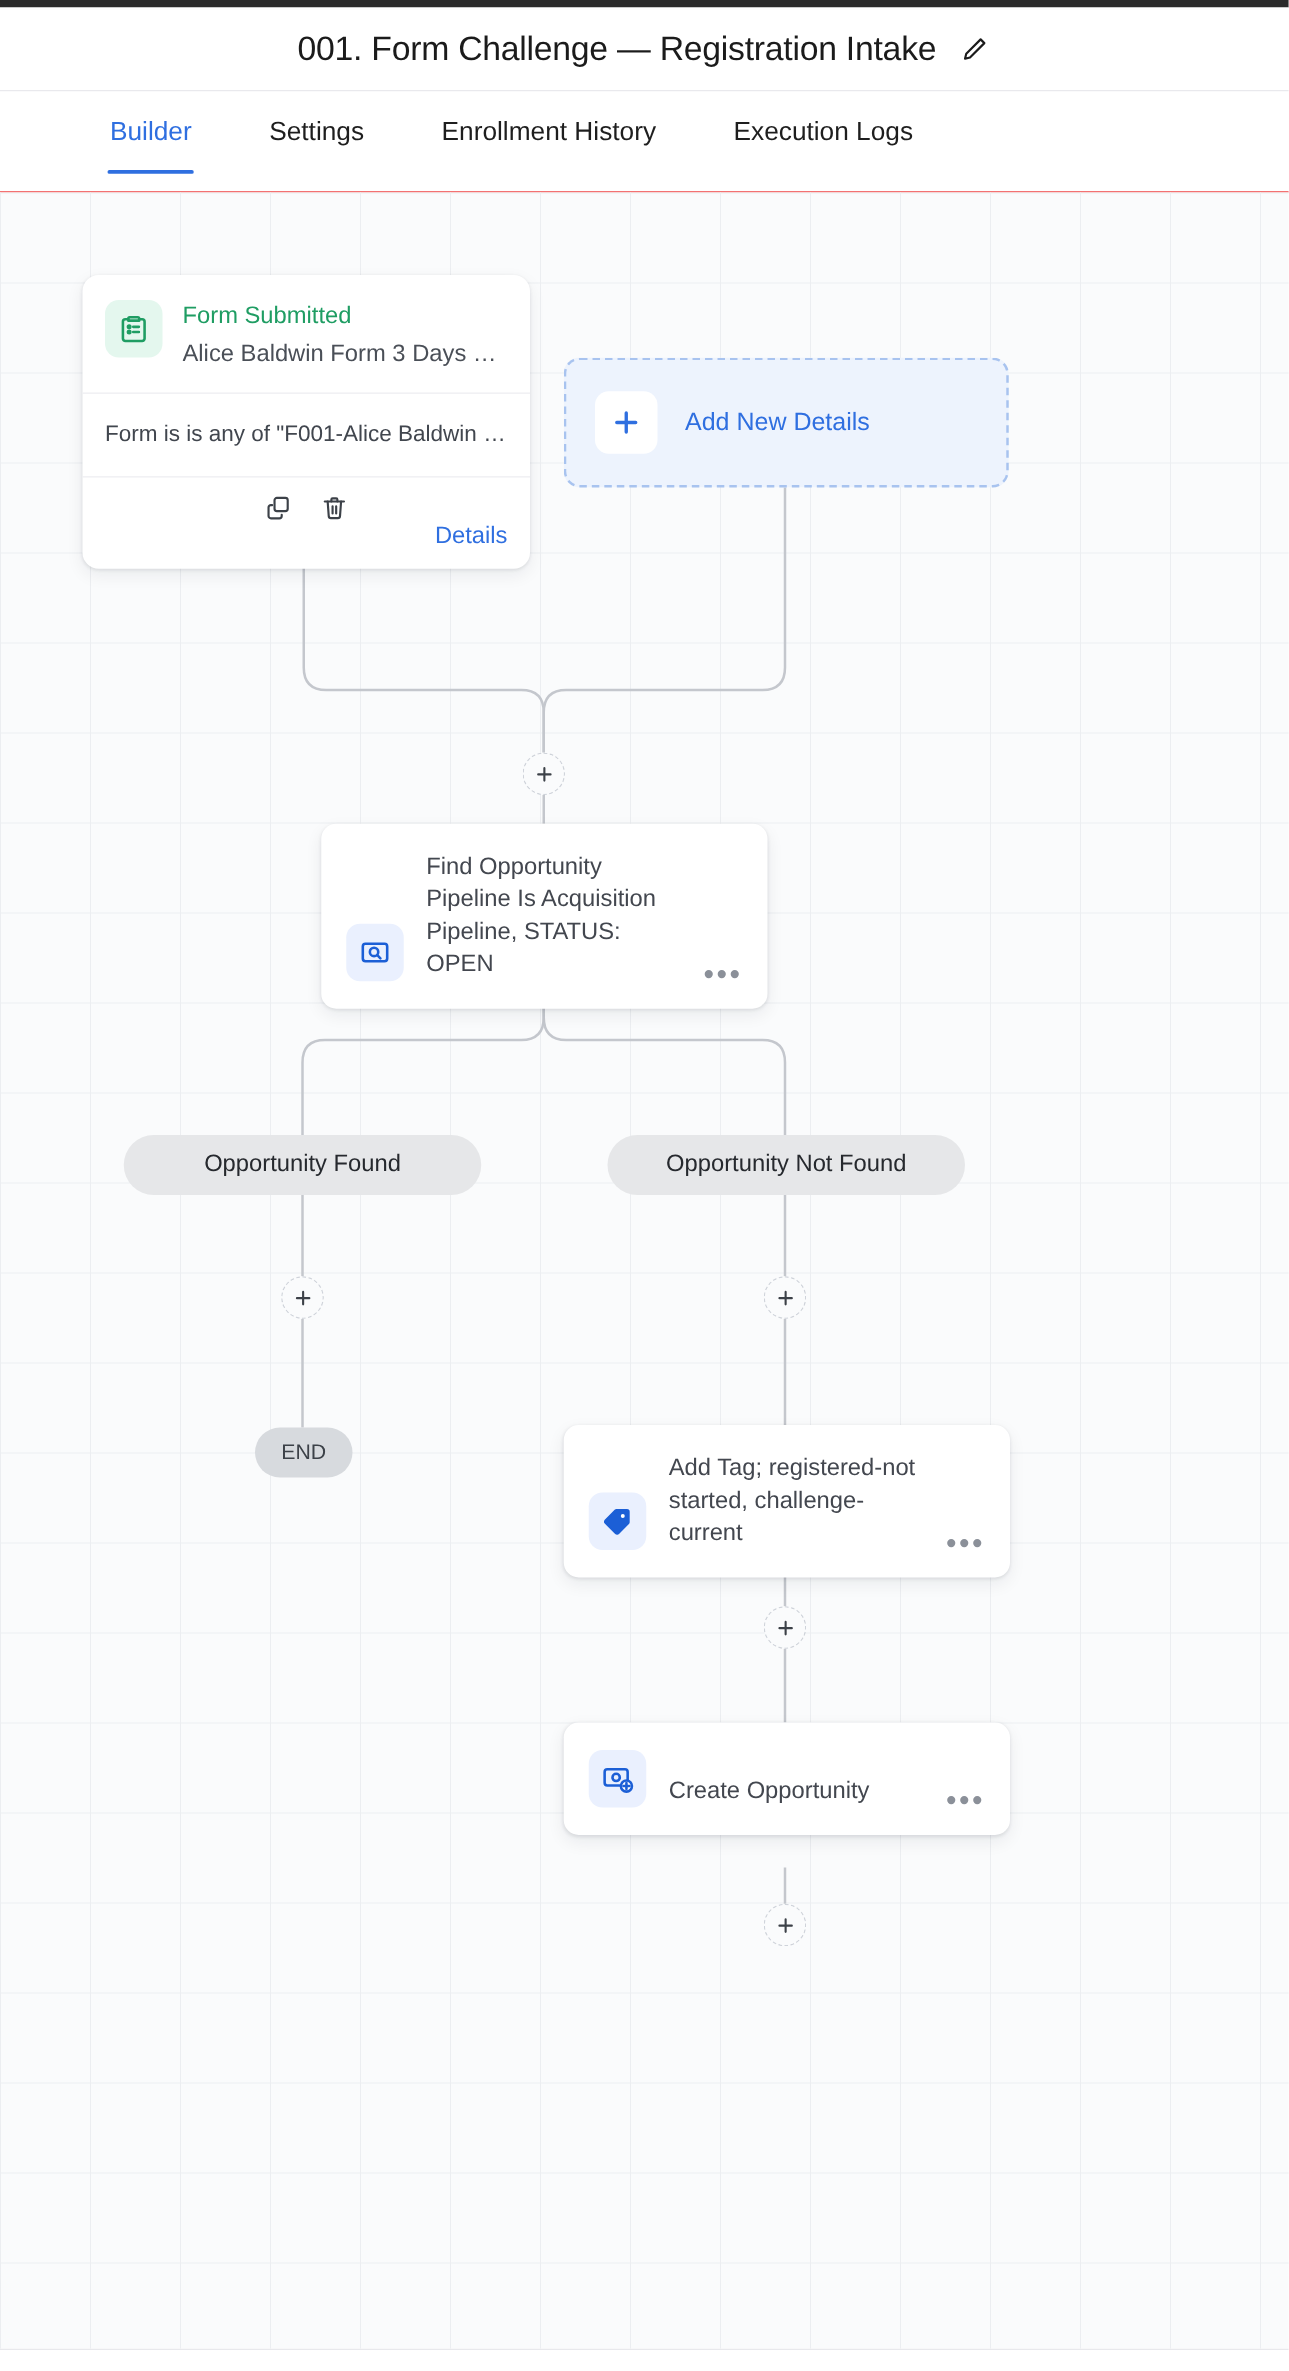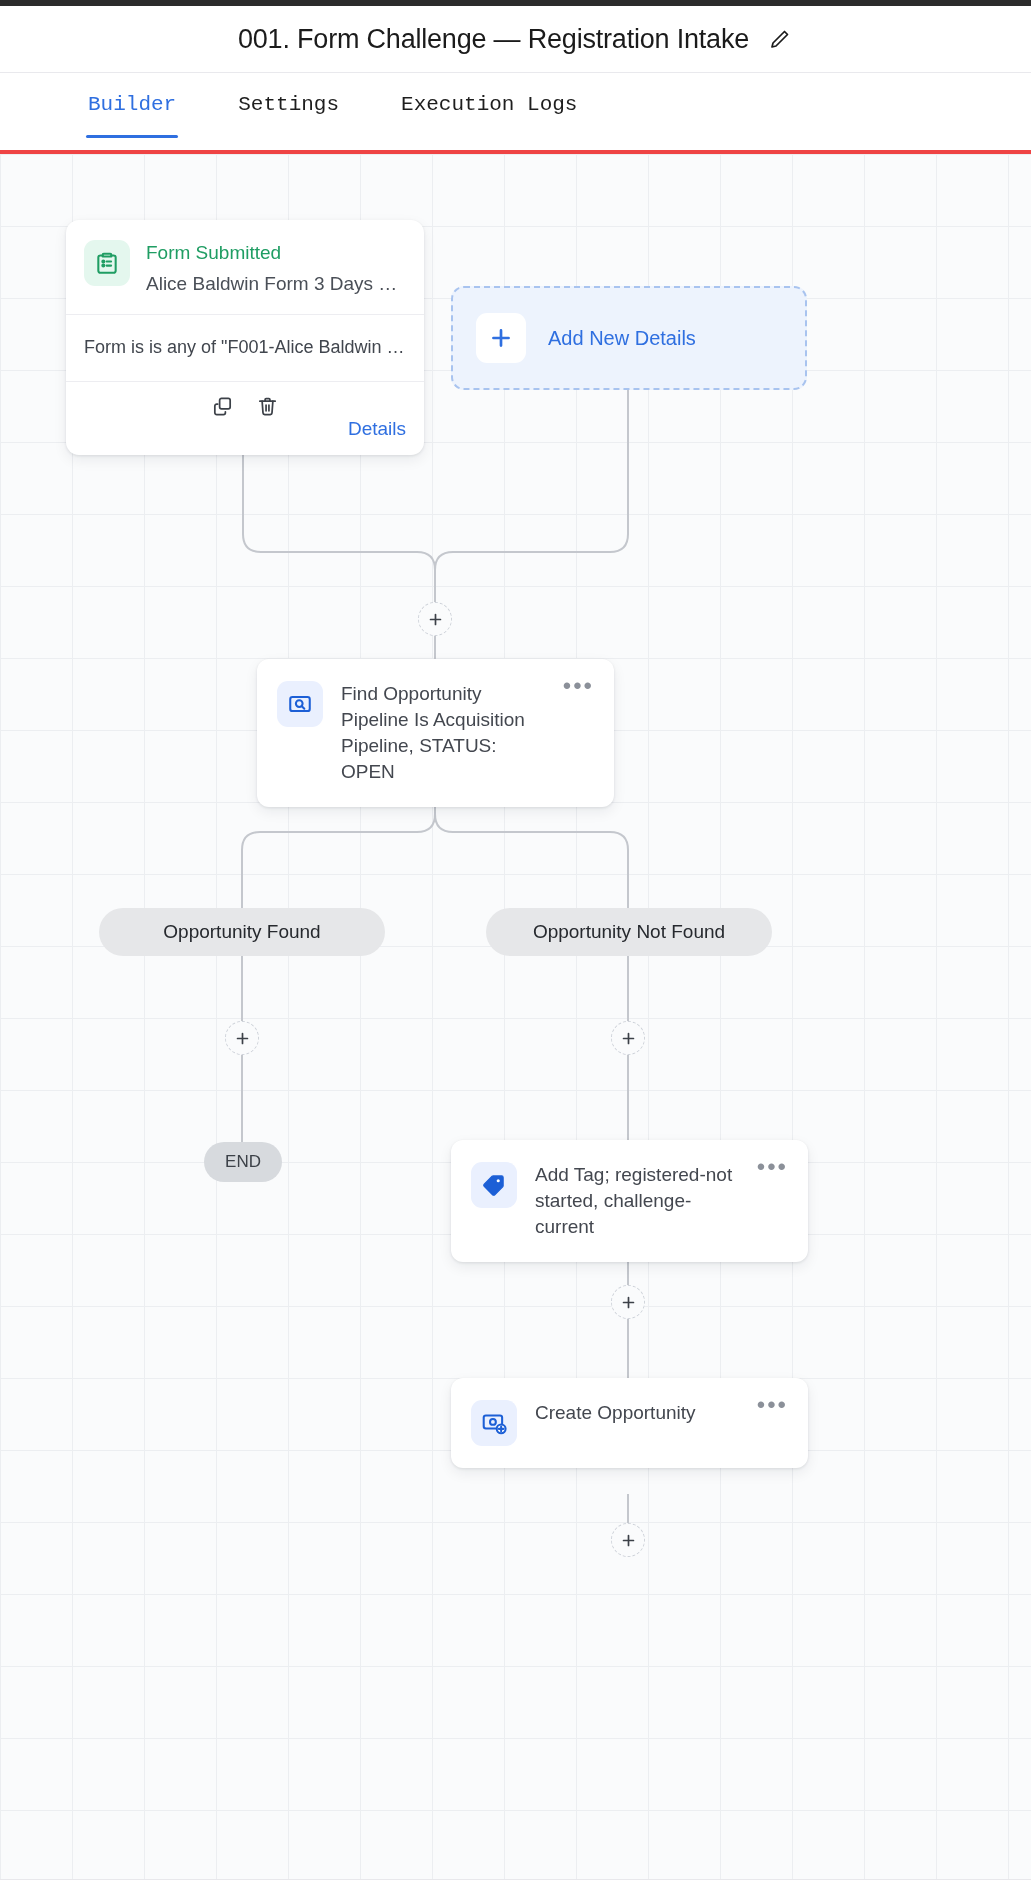--- a/index.html
+++ b/index.html
@@ -56,26 +56,25 @@
   }
 
   
   .tabbar {
     position: absolute;
     top: 72px; left: 0;
     width: 1031px;
     height: 82px;
     background: #ffffff;
     border-top: 1px solid #e9e9ed;
-    border-bottom: 4px solid #ef4444;
+    border-bottom: 1px solid #ef4444;
     display: flex;
     align-items: center;
     padding-left: 88px;
     gap: 0;
-    font-family: Liberation Mono, monospace;
   }
   .tab {
     position: relative;
     font-size: 21px;
     color: #1e1e1e;
     padding: 0 0 14px 0;
     margin-right: 62px;
     cursor: pointer;
     white-space: nowrap;
     height: 56px;
@@ -239,21 +238,21 @@
     border: 1px dashed #cfd3da;
     display: flex;
     align-items: center;
     justify-content: center;
     cursor: pointer;
   }
 
   
   .action-card {
     display: flex;
-    align-items: flex-start;
+    align-items: flex-end;
     gap: 18px;
     padding: 22px 20px;
   }
   .action-text {
     font-size: 19px;
     color: #43474f;
     line-height: 26px;
     flex: 1 1 auto;
     min-width: 0;
   }
@@ -317,20 +316,23 @@
       </svg>
     </span>
   </div>
 
   <div class="tabbar">
     <div class="tab active">
       <span>Builder</span>
     </div>
     <div class="tab">
       <span>Settings</span>
+    </div>
+    <div class="tab">
+      <span>Enrollment History</span>
     </div>
     <div class="tab">
       <span>Execution Logs</span>
     </div>
   </div>
 
   <div class="canvas">
 
     <svg class="connectors" viewBox="0 0 1031 1725">
       <g fill="none" stroke="#c4c7cd" stroke-width="2">

